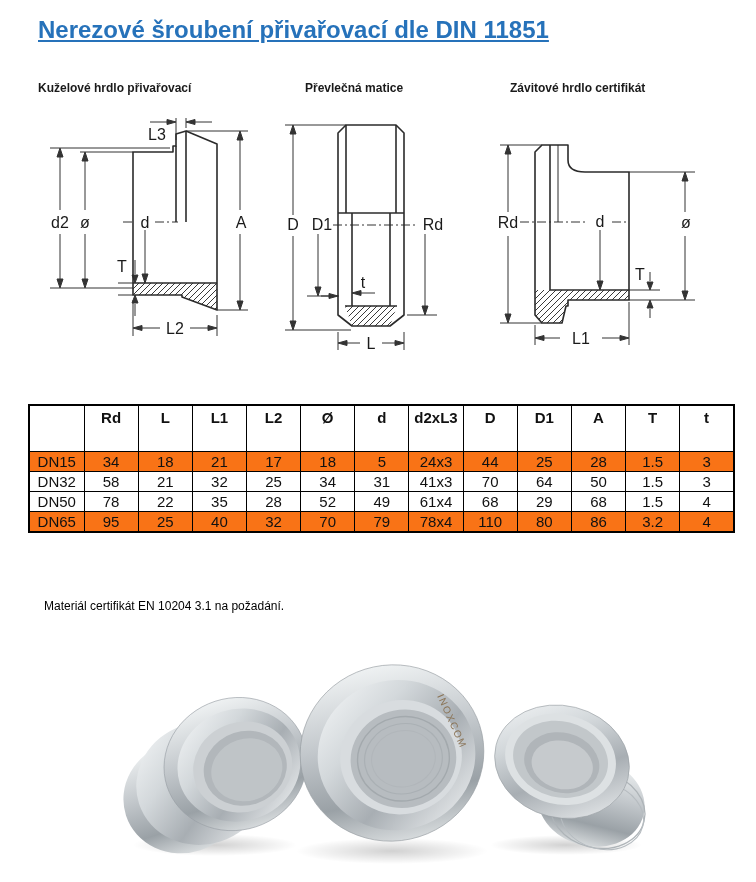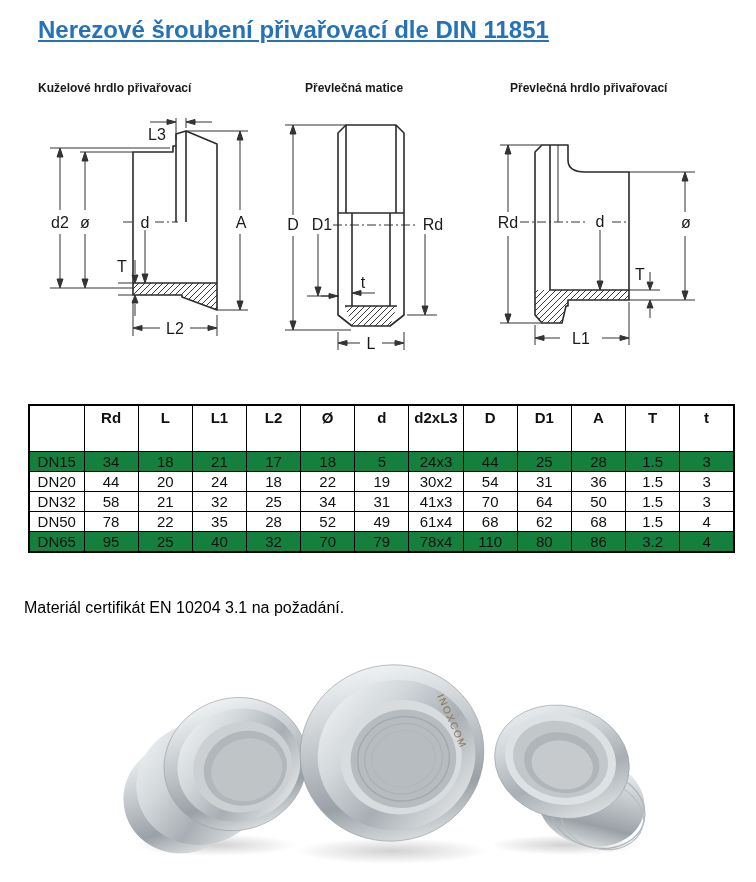--- a/index.html
+++ b/index.html
@@ -7,33 +7,33 @@
   .abs{position:absolute;}
   .title{left:38px;top:16px;font-size:24px;font-weight:bold;color:#2672ba;text-decoration:underline;cursor:pointer;}
   .dhead{top:81px;font-size:12px;font-weight:bold;color:#1a1a1a;white-space:nowrap;}
   .dsvg{position:absolute;top:110px;}
   .dsvg text{font-family:"Liberation Sans",sans-serif;font-size:16px;fill:#1a1a1a;}
   .tablewrap{left:28px;top:404px;width:707px;}
   table{border-collapse:collapse;width:707px;table-layout:fixed;border:2px solid #000;font-size:15px;}
   th,td{border:1px solid #000;text-align:center;overflow:hidden;white-space:nowrap;}
   th{height:41px;vertical-align:top;padding-top:3px;font-weight:bold;}
   td{height:19px;line-height:19px;padding:0;}
-  tr.shaded td{background:#15803d;}
+  tr.shaded td{background:#f97316;}
   col.c0{width:55px;}
-  .footer{left:24px;top:599px;font-size:16px;color:#000;}
+  .footer{left:44px;top:599px;font-size:12px;color:#000;}
   .photo{position:absolute;left:0;top:635px;}
 </style>
 </head>
 <body>
 
 <div class="abs title">Nerezové šroubení přivařovací dle DIN 11851</div>
 
 <div class="abs dhead" style="left:38px">Kuželové hrdlo přivařovací</div>
 <div class="abs dhead" style="left:305px">Převlečná matice</div>
-<div class="abs dhead" style="left:510px">Převlečná hrdlo přivařovací</div>
+<div class="abs dhead" style="left:510px">Závitové hrdlo certifikát</div>
 
 <svg class="dsvg" style="left:30px" width="226" height="250" viewBox="0 0 226 250">
   <defs>
     <pattern id="hatch1" patternUnits="userSpaceOnUse" width="6" height="6">
       <path d="M0,6 L6,0" stroke="#3a3a3a" stroke-width="1"></path>
     </pattern>
   </defs>
   <g stroke="#333" stroke-width="1" fill="none">
 
     <line x1="20" y1="38" x2="140" y2="38"></line>
@@ -262,35 +262,20 @@
           <td>18</td>
           <td>5</td>
           <td>24x3</td>
           <td>44</td>
           <td>25</td>
           <td>28</td>
           <td>1.5</td>
           <td>3</td>
         </tr>
         <tr>
-          <td>DN20</td>
-          <td>44</td>
-          <td>20</td>
-          <td>24</td>
-          <td>18</td>
-          <td>22</td>
-          <td>19</td>
-          <td>30x2</td>
-          <td>54</td>
-          <td>31</td>
-          <td>36</td>
-          <td>1.5</td>
-          <td>3</td>
-        </tr>
-        <tr>
           <td>DN32</td>
           <td>58</td>
           <td>21</td>
           <td>32</td>
           <td>25</td>
           <td>34</td>
           <td>31</td>
           <td>41x3</td>
           <td>70</td>
           <td>64</td>
@@ -301,21 +286,21 @@
         <tr>
           <td>DN50</td>
           <td>78</td>
           <td>22</td>
           <td>35</td>
           <td>28</td>
           <td>52</td>
           <td>49</td>
           <td>61x4</td>
           <td>68</td>
-          <td>62</td>
+          <td>29</td>
           <td>68</td>
           <td>1.5</td>
           <td>4</td>
         </tr>
         <tr class="shaded">
           <td>DN65</td>
           <td>95</td>
           <td>25</td>
           <td>40</td>
           <td>32</td>

